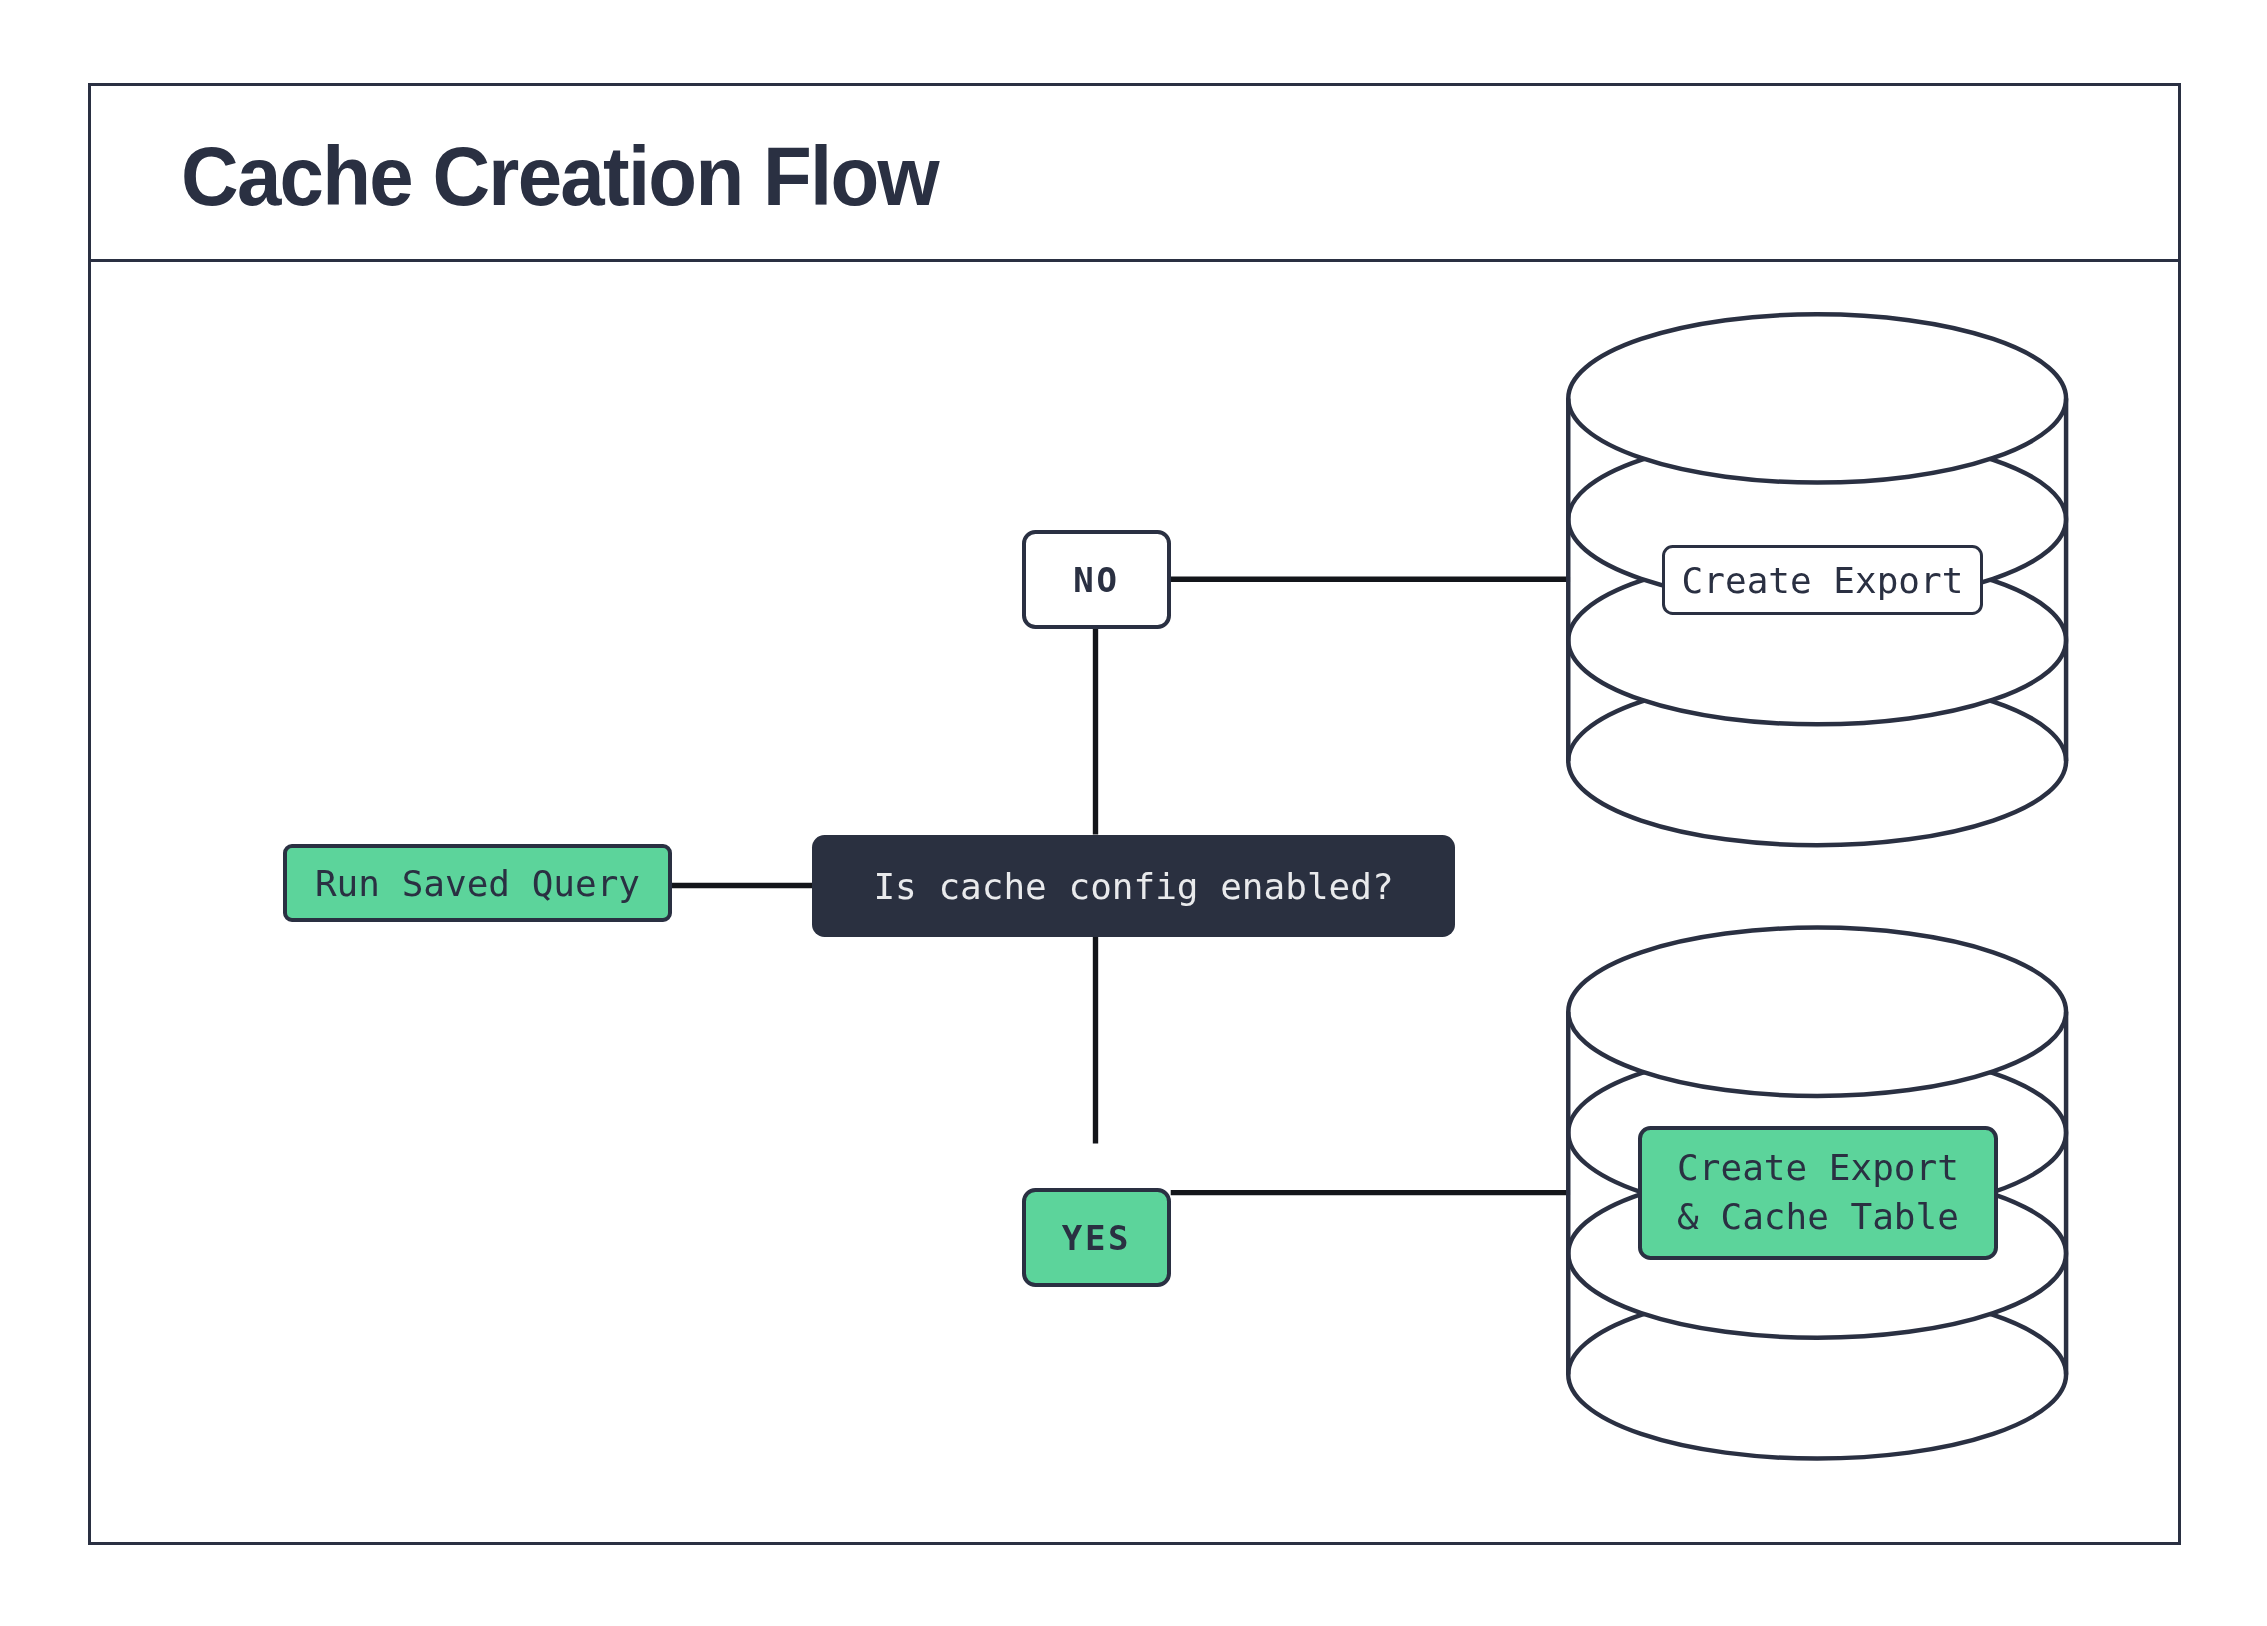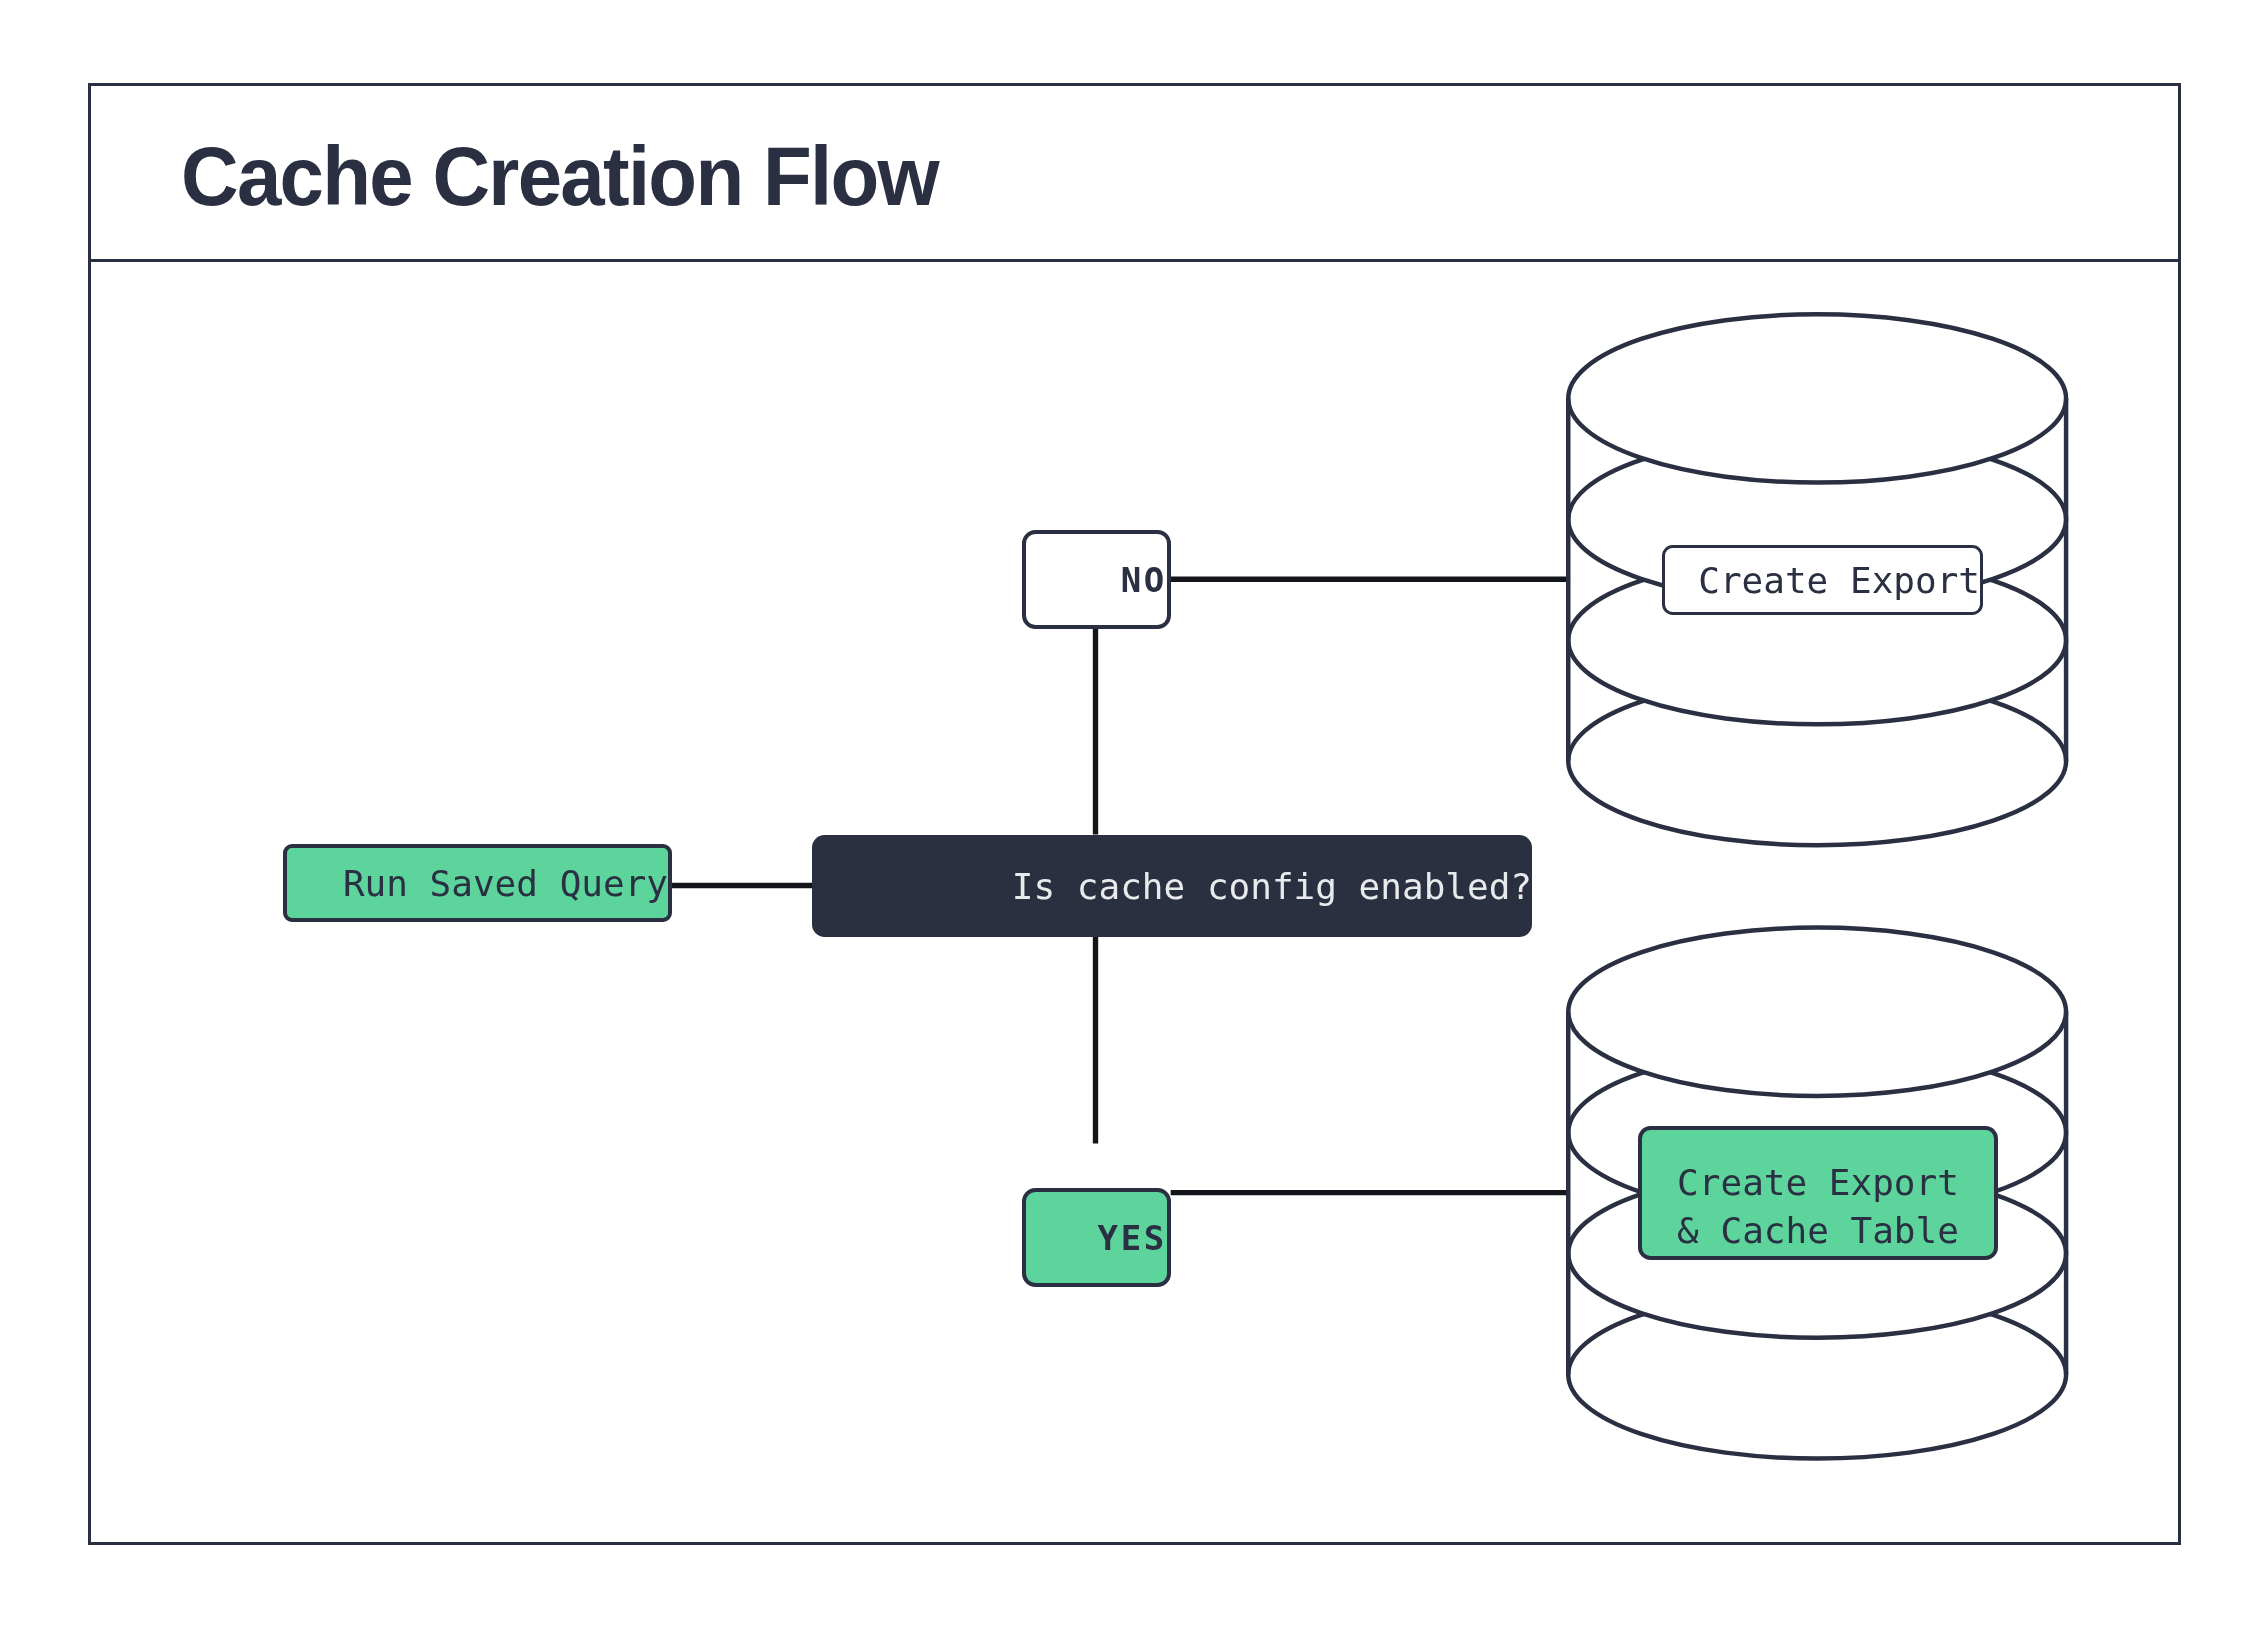--- a/index.html
+++ b/index.html
@@ -31,30 +31,30 @@
     letter-spacing:-1.8px;color:var(--navy);
     transform:scaleX(0.95);transform-origin:left center;
     white-space:nowrap;
   }
   svg.flow-canvas{position:absolute;left:0;top:0;width:2268px;height:1626px;}
   .conn{stroke:var(--line);stroke-width:6;fill:none;}
   .cyl{fill:#ffffff;stroke:var(--navy);stroke-width:5;}
   .wall{stroke:var(--navy);stroke-width:5;fill:none;}
 
   .node{
-    position:absolute;display:flex;align-items:center;justify-content:flex-end;
+    position:absolute;display:flex;align-items:center;justify-content:center;
     color:var(--navy);white-space:pre;text-align:center;
   }
   .node-start{
     left:283px;top:844px;width:389px;height:78px;
     background:var(--green);border:4.5px solid var(--navy);border-radius:9px;
     font-size:36px;
   }
   .node-decision{
-    left:812px;top:835px;width:720px;height:102px;
+    left:812px;top:835px;width:643px;height:102px;
     background:var(--navy-fill);border-radius:12.5px;
     color:var(--text-light);font-size:36px;
   }
   .node-no{
     left:1022px;top:530px;width:149px;height:99px;
     background:#ffffff;border:4.5px solid var(--navy);border-radius:13.4px;
     font-size:34px;font-weight:700;letter-spacing:2.7px;
   }
   .node-yes{
     left:1022px;top:1188px;width:149px;height:99px;

